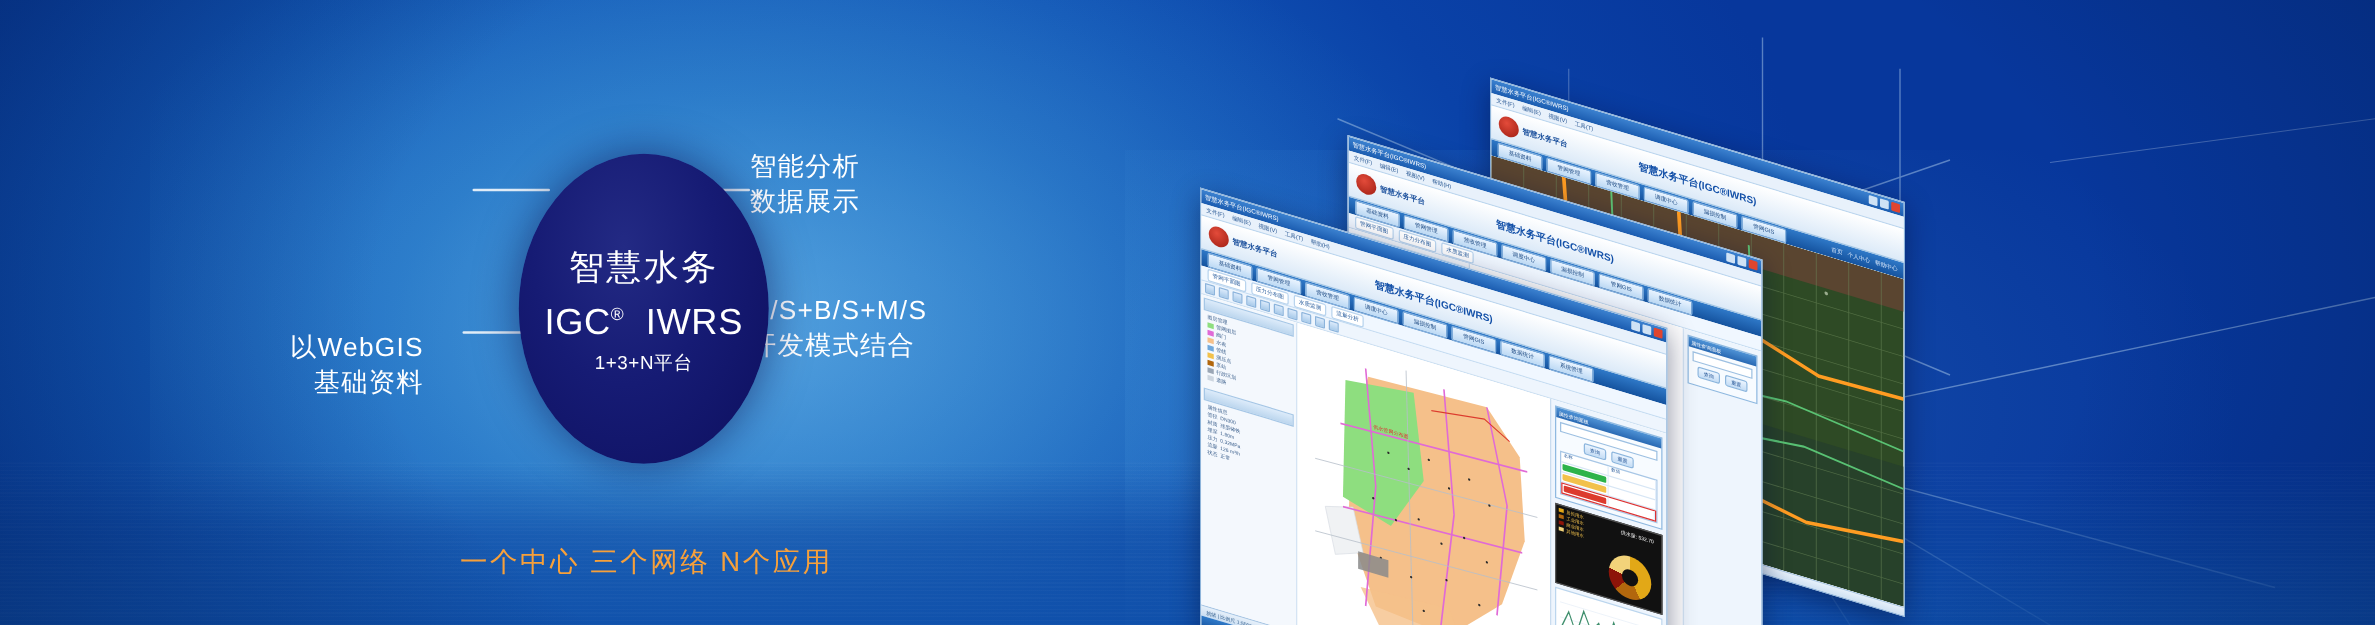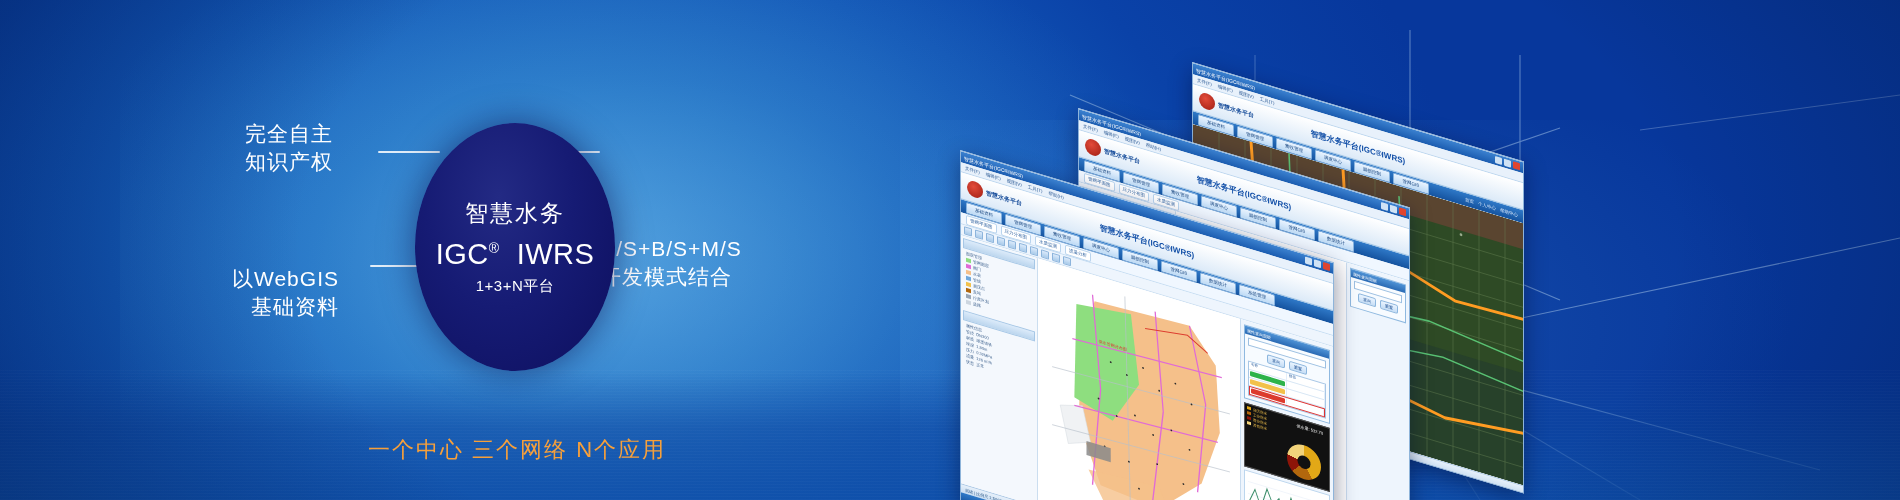--- a/index.html
+++ b/index.html
@@ -49,21 +49,21 @@
   
   .diagram{position:absolute;left:250px;top:95px;width:560px;height:300px;}
   .ellipse{
     position:absolute;left:165px;top:28px;width:200px;height:248px;
     border-radius:50%;
     background:radial-gradient(ellipse at 42% 30%, #232a84 0%, #161b74 45%, #0d0f5e 100%);
     box-shadow:0 0 34px rgba(6,10,70,.55);
     display:flex;flex-direction:column;align-items:center;justify-content:center;
     color:#fff;text-align:center;
   }
-  .ell-cn{font-size:23px;letter-spacing:2px;font-weight:400;margin-bottom:9px;}
+  .ell-cn{font-size:28px;letter-spacing:2px;font-weight:400;margin-bottom:9px;}
   .ell-en{font-size:29px;letter-spacing:.5px;font-weight:400;margin-bottom:6px;white-space:nowrap;}
   .ell-en sup{font-size:14px;vertical-align:super;}
   .ell-pf{font-size:15px;letter-spacing:.5px;}
 
   .label{position:absolute;color:#fff;line-height:1.32;white-space:nowrap;}
   .label .l1,.label .l2{display:block;}
   .label.cn{font-size:21px;letter-spacing:1px;}
   .label.lft{text-align:right;}
   .label.rgt{text-align:left;}
 
@@ -192,30 +192,30 @@
   <div class="bg-floor"></div>
   <div class="vignette"></div>
 
   <div class="diagram">
 
     <div class="conn c-tl"></div>
     <div class="conn c-bl"></div>
     <div class="conn c-tr"></div>
     <div class="conn c-br"></div>
 
-    <div class="label cn lft lb-tl">
-      <span class="l1">完全自主</span>
-      <span class="l2">知识产权</span>
-    </div>
 
     <div class="label cn lft lb-bl">
       <span class="l1">以WebGIS</span>
       <span class="l2">基础资料</span>
     </div>
 
+    <div class="label cn rgt lb-tr">
+      <span class="l1">智能分析</span>
+      <span class="l2">数据展示</span>
+    </div>
 
     <div class="label cn rgt lb-br">
       <span class="l1">C/S+B/S+M/S</span>
       <span class="l2">开发模式结合</span>
     </div>
 
     <div class="ellipse">
       <div class="ell-cn">智慧水务</div>
       <div class="ell-en"><span>IGC</span><sup>®</sup>&nbsp; <span>IWRS</span></div>
       <div class="ell-pf">1+3+N平台</div>

